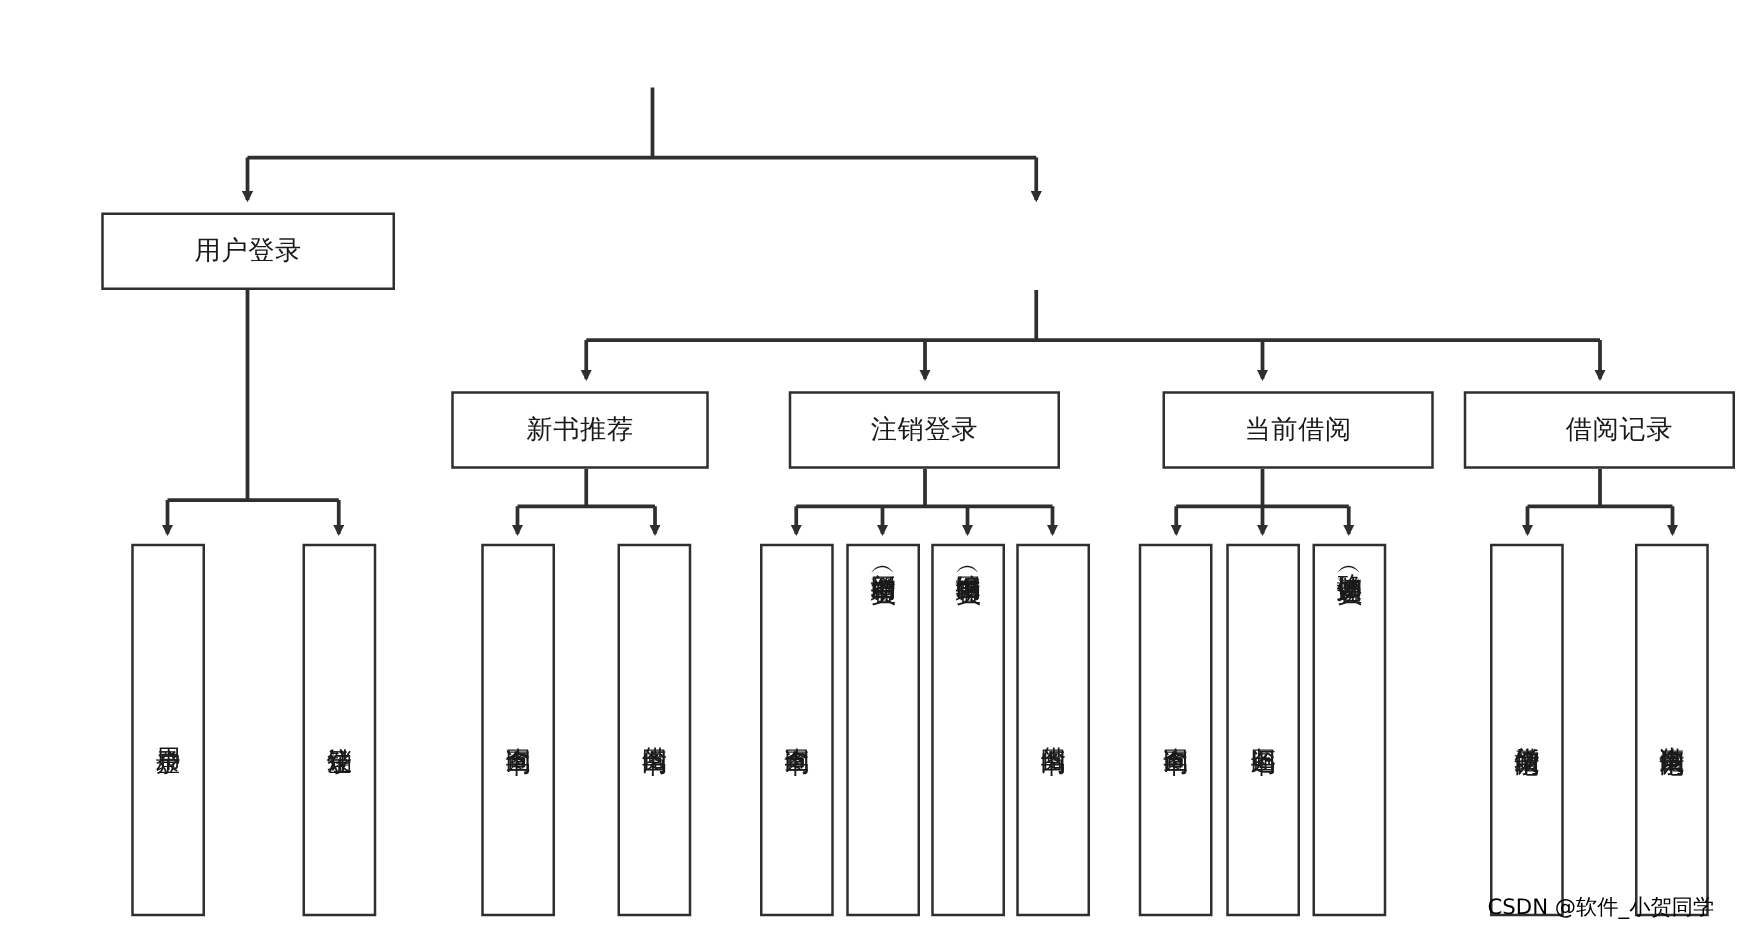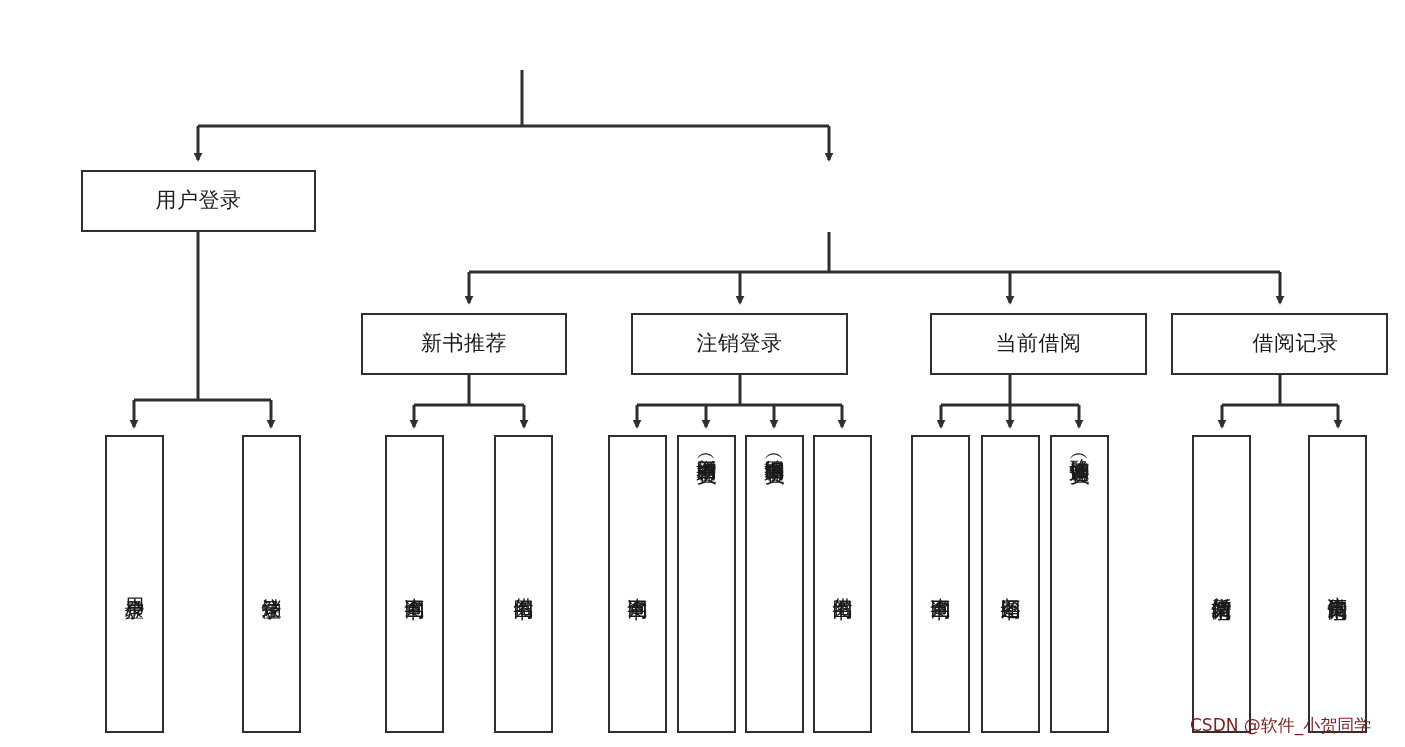--- a/index.html
+++ b/index.html
@@ -67,21 +67,21 @@
   }
   .node.vertical.centered {
     align-items: center;
     padding-top: 0;
   }
   .watermark {
     position: absolute;
     left: 1190px;
     top: 714px;
     font-size: 17px;
-    color: #7f1d1d;
+    color: #000000;
     white-space: nowrap;
     z-index: 5;
     font-family: "DejaVu Sans", "Liberation Sans", sans-serif;
     text-align: center;
   }
 </style>
 </head>
 <body>
 
 <div id="diagram-root">

